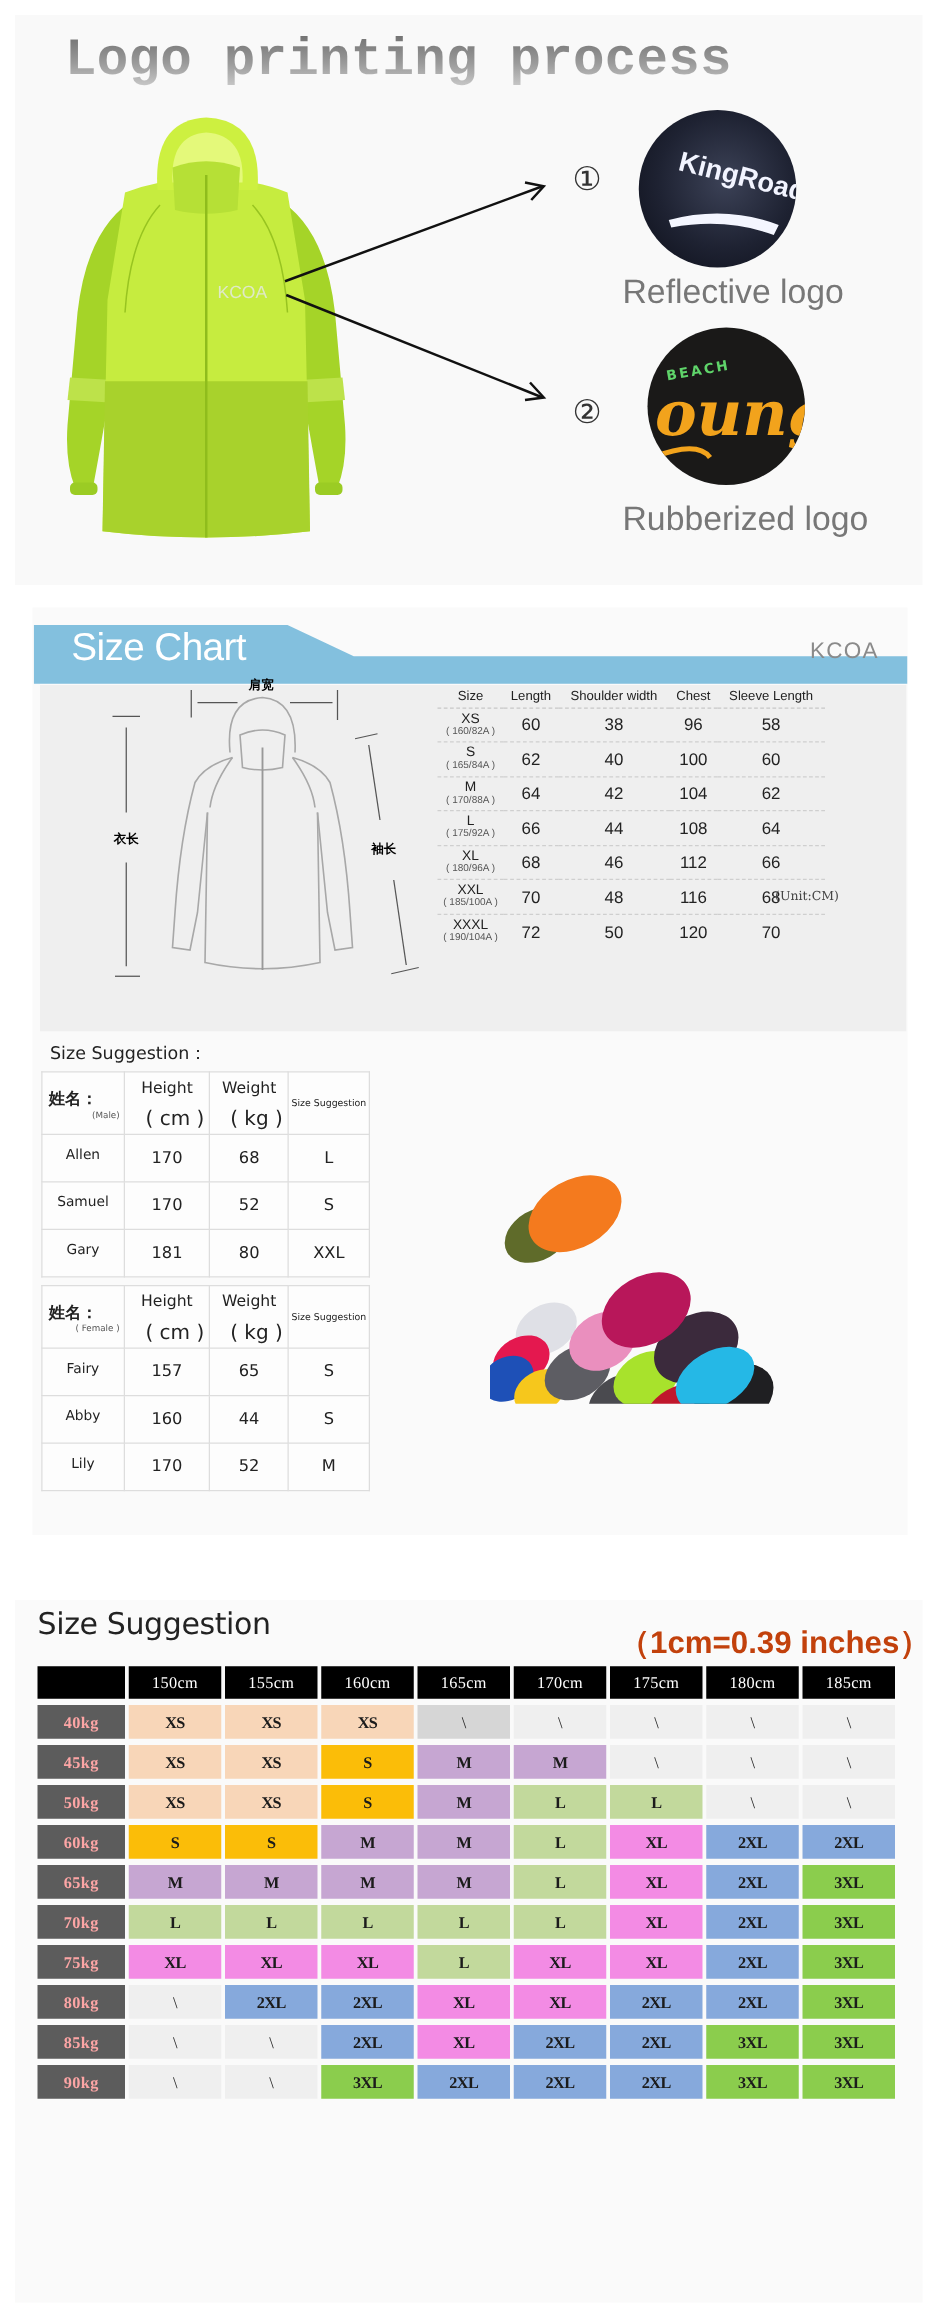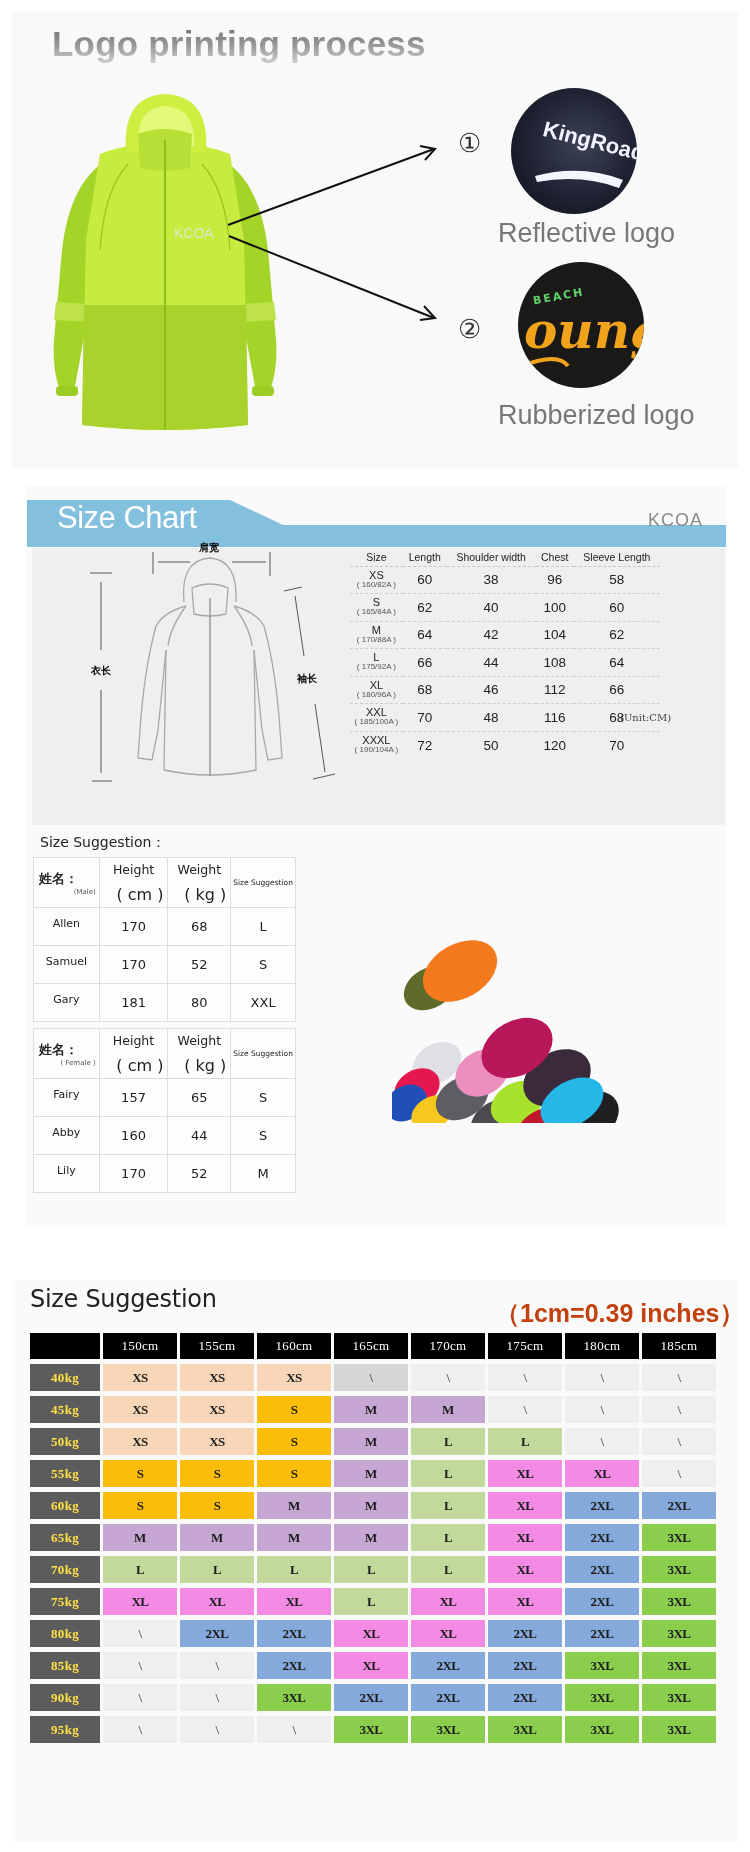--- a/index.html
+++ b/index.html
@@ -2,22 +2,22 @@
 <html><head>
 <meta charset="utf-8">
 <style>
   * { box-sizing: border-box; margin: 0; padding: 0; }
   html, body { width: 750px; height: 1852px; background: #ffffff; overflow: hidden; }
   body { position: relative; font-family: "Liberation Sans", sans-serif; color: #222; }
   .abs { position: absolute; }
 
   
   #sec-logo { left: 12px; top: 12px; width: 726px; height: 456px; background: #f9f9f9; }
-  #logo-title { left: 52px; top: 24px; font-size: 35px; font-weight: bold; letter-spacing: 0.2px;
-    background: linear-gradient(#6b6b6b, #9a9a9a 55%, #cfcfcf); -webkit-background-clip: text; background-clip: text; color: transparent; white-space: nowrap; }
+  #logo-title { left: 52px; top: 24px; font-size: 42px; font-weight: bold; letter-spacing: 0.2px;
+    background: linear-gradient(#6b6b6b, #9a9a9a 55%, #cfcfcf); -webkit-background-clip: text; background-clip: text; color: transparent; white-space: nowrap; font-family: Liberation Mono, monospace; }
   #jacket-svg { left: 40px; top: 90px; }
   #arrows-svg { left: 0; top: 0; }
   .circle-num { font-family: "DejaVu Serif", serif; font-size: 26px; color: #333; }
   .logo-circle { border-radius: 50%; overflow: hidden; }
   #reflective-circle { left: 511px; top: 88px; width: 126px; height: 126px;
     background: radial-gradient(circle at 55% 45%, #3c4257 0%, #1e2232 55%, #0c0e18 100%); }
   #rubber-circle { left: 518px; top: 262px; width: 126px; height: 126px; background: #1a1918; }
   .logo-caption { font-size: 27px; color: #777; white-space: nowrap; }
 
   
@@ -56,21 +56,21 @@
   #bags-svg { left: 392px; top: 893px; }
 
   
   #sec-grid { left: 12px; top: 1280px; width: 726px; height: 562px; background: #fafafa; }
   #grid-title { left: 30px; top: 1285px; font-size: 24px; color: #222; font-family: "DejaVu Sans", sans-serif; letter-spacing: -0.3px; }
   #grid-unit { left: 495px; top: 1297px; font-size: 25px; font-weight: bold; color: #c2410c; white-space: nowrap; }
   #grid-table { left: 30px; top: 1333px; width: 692px; border-collapse: separate; border-spacing: 3px 5px; margin-left: -3px; margin-top: -5px; font-family: "Liberation Serif", serif; }
   #grid-table th { background: #000000; color: #fff; font-weight: normal; font-size: 13px; height: 26px; letter-spacing: 0.3px; }
   #grid-table th.corner { width: 70px; }
   #grid-table td { height: 27px; text-align: center; font-size: 13px; font-weight: bold; color: #1b1b1b; letter-spacing: -0.5px; }
-  #grid-table td.wt { background: #5c5c5c; color: #fde047; font-weight: bold; letter-spacing: 0.3px; }
+  #grid-table td.wt { background: #5c5c5c; color: #fca5a5; font-weight: bold; letter-spacing: 0.3px; }
   .c-XS { background: #f8d6b8; }
   .c-S { background: #fbbd08; }
   .c-M { background: #c6a6d2; }
   .c-L { background: #c2d99c; }
   .c-XL { background: #f38be4; }
   .c-2XL { background: #86a9dc; }
   .c-3XL { background: #8bcd4d; }
   .c-na { background: #efefef; font-weight: normal !important; }
   .c-na-dark { background: #d6d6d6; font-weight: normal !important; }
 </style>
@@ -415,31 +415,20 @@
         <td class="c-XS">XS</td>
         <td class="c-XS">XS</td>
         <td class="c-S">S</td>
         <td class="c-M">M</td>
         <td class="c-L">L</td>
         <td class="c-L">L</td>
         <td class="c-na">\</td>
         <td class="c-na">\</td>
       </tr>
       <tr>
-        <td class="wt">55kg</td>
-        <td class="c-S">S</td>
-        <td class="c-S">S</td>
-        <td class="c-S">S</td>
-        <td class="c-M">M</td>
-        <td class="c-L">L</td>
-        <td class="c-XL">XL</td>
-        <td class="c-XL">XL</td>
-        <td class="c-na">\</td>
-      </tr>
-      <tr>
         <td class="wt">60kg</td>
         <td class="c-S">S</td>
         <td class="c-S">S</td>
         <td class="c-M">M</td>
         <td class="c-M">M</td>
         <td class="c-L">L</td>
         <td class="c-XL">XL</td>
         <td class="c-2XL">2XL</td>
         <td class="c-2XL">2XL</td>
       </tr>
@@ -502,25 +491,14 @@
         <td class="wt">90kg</td>
         <td class="c-na">\</td>
         <td class="c-na">\</td>
         <td class="c-3XL">3XL</td>
         <td class="c-2XL">2XL</td>
         <td class="c-2XL">2XL</td>
         <td class="c-2XL">2XL</td>
         <td class="c-3XL">3XL</td>
         <td class="c-3XL">3XL</td>
       </tr>
-      <tr>
-        <td class="wt">95kg</td>
-        <td class="c-na">\</td>
-        <td class="c-na">\</td>
-        <td class="c-na">\</td>
-        <td class="c-3XL">3XL</td>
-        <td class="c-3XL">3XL</td>
-        <td class="c-3XL">3XL</td>
-        <td class="c-3XL">3XL</td>
-        <td class="c-3XL">3XL</td>
-      </tr>
     </tbody>
 </table>
 
 </body></html>

